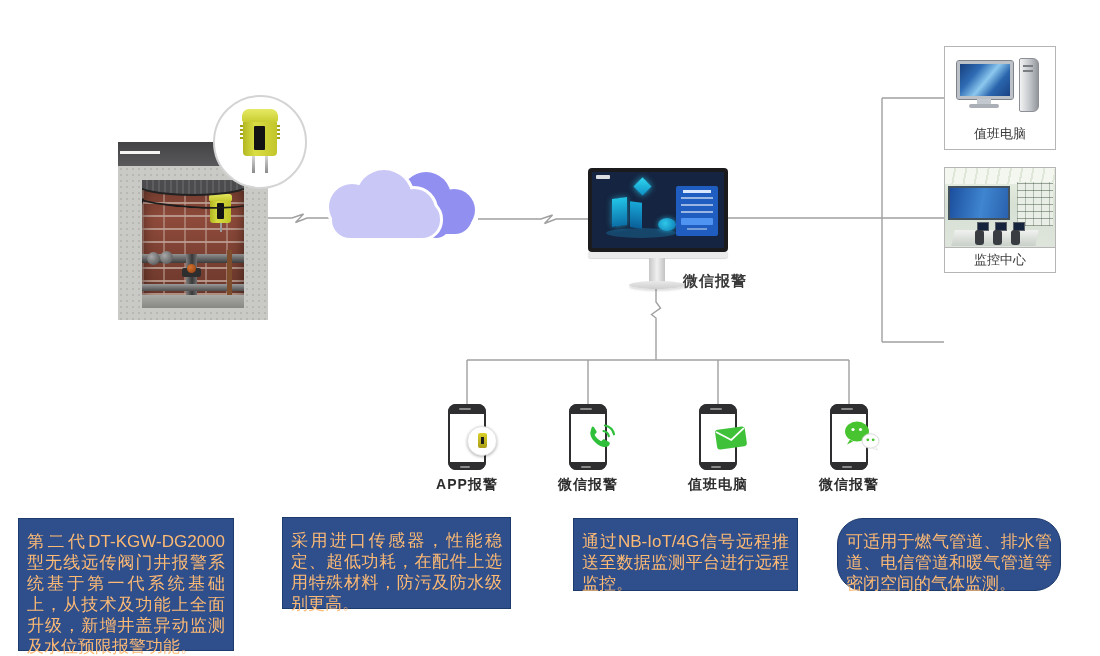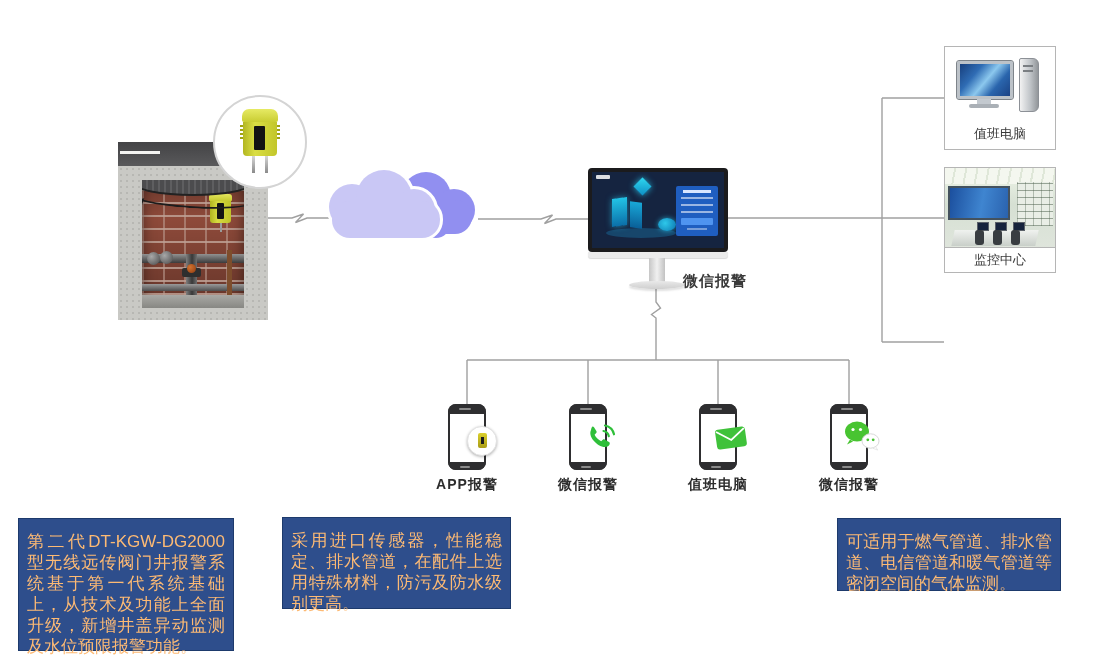--- a/index.html
+++ b/index.html
@@ -129,21 +129,21 @@
   .app-dev{position:absolute;left:10px;top:6px;width:9px;height:15px;background:linear-gradient(#dbd02c,#a99c16);border-radius:2px;}
   .app-dev-label{position:absolute;left:13px;top:10px;width:3px;height:7px;background:#1c1c1c;}
   .icon-svg{position:absolute;}
 
   
   .bbox{background:#2e4e8c;border:1px solid #1d3a6c;color:#fdba74;box-sizing:border-box;
         padding:12px 8px;font-size:17px;line-height:21px;text-align:justify;}
   .b1{left:18px;top:518px;width:216px;height:133px;}
   .b2{left:282px;top:517px;width:229px;height:92px;}
   .b3{left:573px;top:518px;width:225px;height:73px;}
-  .b4{left:837px;top:518px;width:224px;height:73px;}
+  .b4{left:837px;top:518px;width:224px;height:73px;border-radius:26px;}
 </style>
 </head>
 <body>
 
 <div class="canvas">
 
   <svg class="overlay" width="1100" height="656" viewBox="0 0 1100 656">
     <g stroke="#a0a0a0" stroke-width="1.4" fill="none">
       <path d="M268 218 L292 218 L303.5 214 L295.5 222.5 L307 218 L333 218"></path>
       <path d="M478 219 L541 219 L552.5 215 L544.5 223.5 L556 219 L588 219"></path>
@@ -335,16 +335,17 @@
     <circle cx="25.8" cy="19.8" r="1.4" fill="#48c431"></circle>
       <circle cx="31.2" cy="19.8" r="1.4" fill="#48c431"></circle>
   </svg>
 
   <div class="abs ph-label pl1">APP报警</div>
   <div class="abs ph-label pl2">微信报警</div>
   <div class="abs ph-label pl3">值班电脑</div>
   <div class="abs ph-label pl4">微信报警</div>
 
   <div class="abs bbox b1">第二代DT-KGW-DG2000型无线远传阀门井报警系统基于第一代系统基础上，从技术及功能上全面升级，新增井盖异动监测及水位预限报警功能。</div>
-  <div class="abs bbox b2">采用进口传感器，性能稳定、排水管道，在配件上选用特殊材料，防污及防水级别更高。</div>
+  <div class="abs bbox b2">采用进口传感器，性能稳定、超低功耗，在配件上选用特殊材料，防污及防水级别更高。</div>
+  <div class="abs bbox b3">通过NB-IoT/4G信号远程推送至数据监测平台进行远程监控。</div>
   <div class="abs bbox b4">可适用于燃气管道、排水管道、电信管道和暖气管道等密闭空间的气体监测。</div>
 
 </div>
 
 </body></html>

